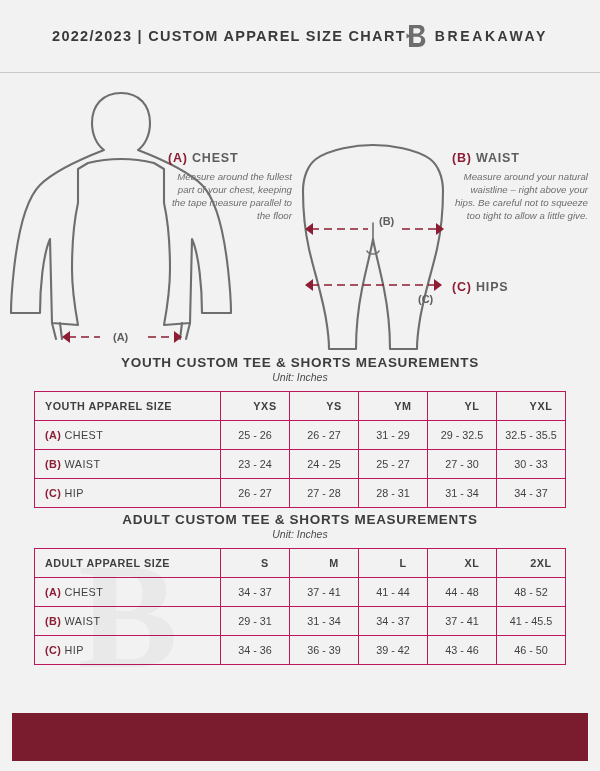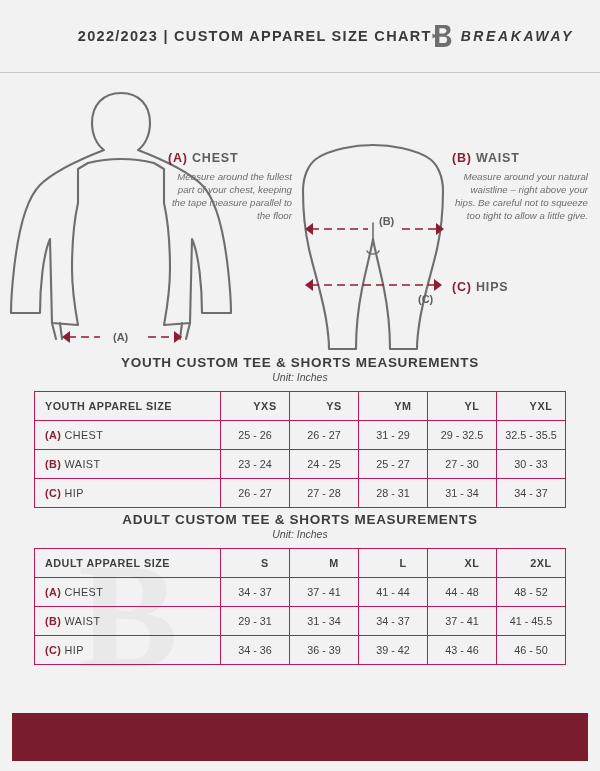--- a/index.html
+++ b/index.html
@@ -23,35 +23,34 @@
     box-sizing: border-box;
   }
 
   
   .header {
     position: relative;
     height: 72px;
     padding: 4px 26px;
     display: flex;
     align-items: center;
-    justify-content: flex-end;
+    justify-content: center;
     box-sizing: border-box;
   }
   .header-title {
     font-size: 14.5px;
     font-weight: bold;
     letter-spacing: 1.3px;
     color: #3a3a3a;
     white-space: nowrap;
   }
   .brand {
     display: flex;
     align-items: center;
     gap: 9px;
-    font-style: italic;
   }
   .brand-mark {
     width: 20px;
     height: 26px;
     position: relative;
   }
   .brand-name {
     font-size: 14px;
     font-weight: bold;
     letter-spacing: 2.6px;

